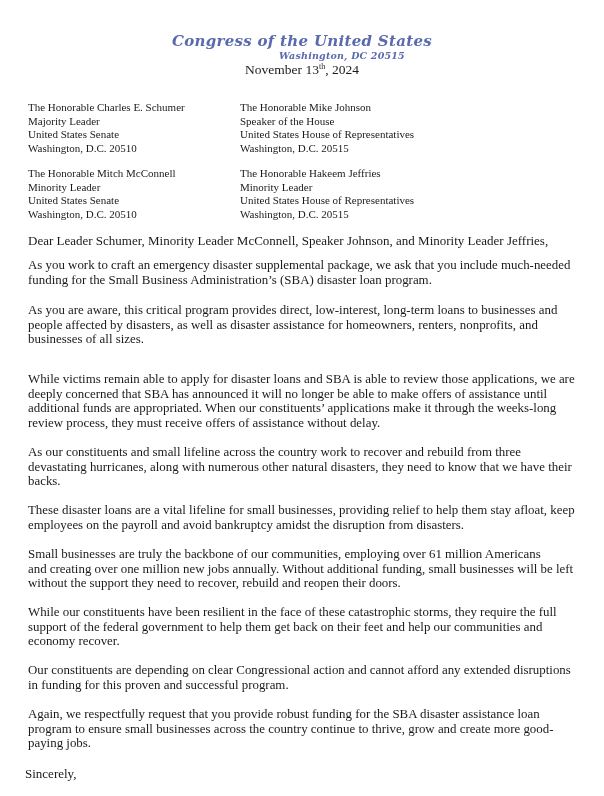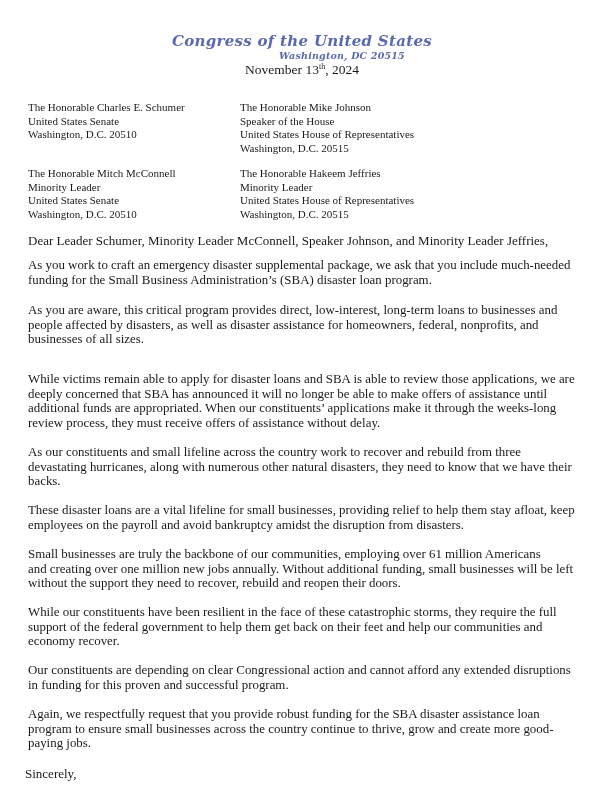--- a/index.html
+++ b/index.html
@@ -109,20 +109,21 @@
 
 <div class="page">
 
   <div class="letterhead lh-title">Congress of the United States</div>
   <div class="letterhead lh-sub">Washington, DC 20515</div>
 
   <div class="date"><span>November 13</span><sup>th</sup><span>, 2024</span></div>
 
   <div class="addr-block addr-1">
     <div>The Honorable Charles E. Schumer</div>
+    <div>Majority Leader</div>
     <div>United States Senate</div>
     <div>Washington, D.C. 20510</div>
   </div>
   <div class="addr-block addr-2">
     <div>The Honorable Mike Johnson</div>
     <div>Speaker of the House</div>
     <div>United States House of Representatives</div>
     <div>Washington, D.C. 20515</div>
   </div>
   <div class="addr-block addr-3">
@@ -139,21 +140,21 @@
   </div>
 
   <div class="salutation">Dear Leader Schumer, Minority Leader McConnell, Speaker Johnson, and Minority Leader Jeffries,</div>
 
   <div class="para p1">
     <span class="line">As you work to craft an emergency disaster supplemental package, we ask that you include much-needed</span>
     <span class="line">funding for the Small Business Administration’s (SBA) disaster loan program.</span>
   </div>
   <div class="para p2">
     <span class="line">As you are aware, this critical program provides direct, low-interest, long-term loans to businesses and</span>
-    <span class="line">people affected by disasters, as well as disaster assistance for homeowners, federal, nonprofits, and</span>
+    <span class="line">people affected by disasters, as well as disaster assistance for homeowners, renters, nonprofits, and</span>
     <span class="line">businesses of all sizes.</span>
   </div>
   <div class="para p3">
     <span class="line">While victims remain able to apply for disaster loans and SBA is able to review those applications, we are</span>
     <span class="line">deeply concerned that SBA has announced it will no longer be able to make offers of assistance until</span>
     <span class="line">additional funds are appropriated. When our constituents’ applications make it through the weeks-long</span>
     <span class="line">review process, they must receive offers of assistance without delay.</span>
   </div>
   <div class="para p4">
     <span class="line">As our constituents and small lifeline across the country work to recover and rebuild from three</span>

